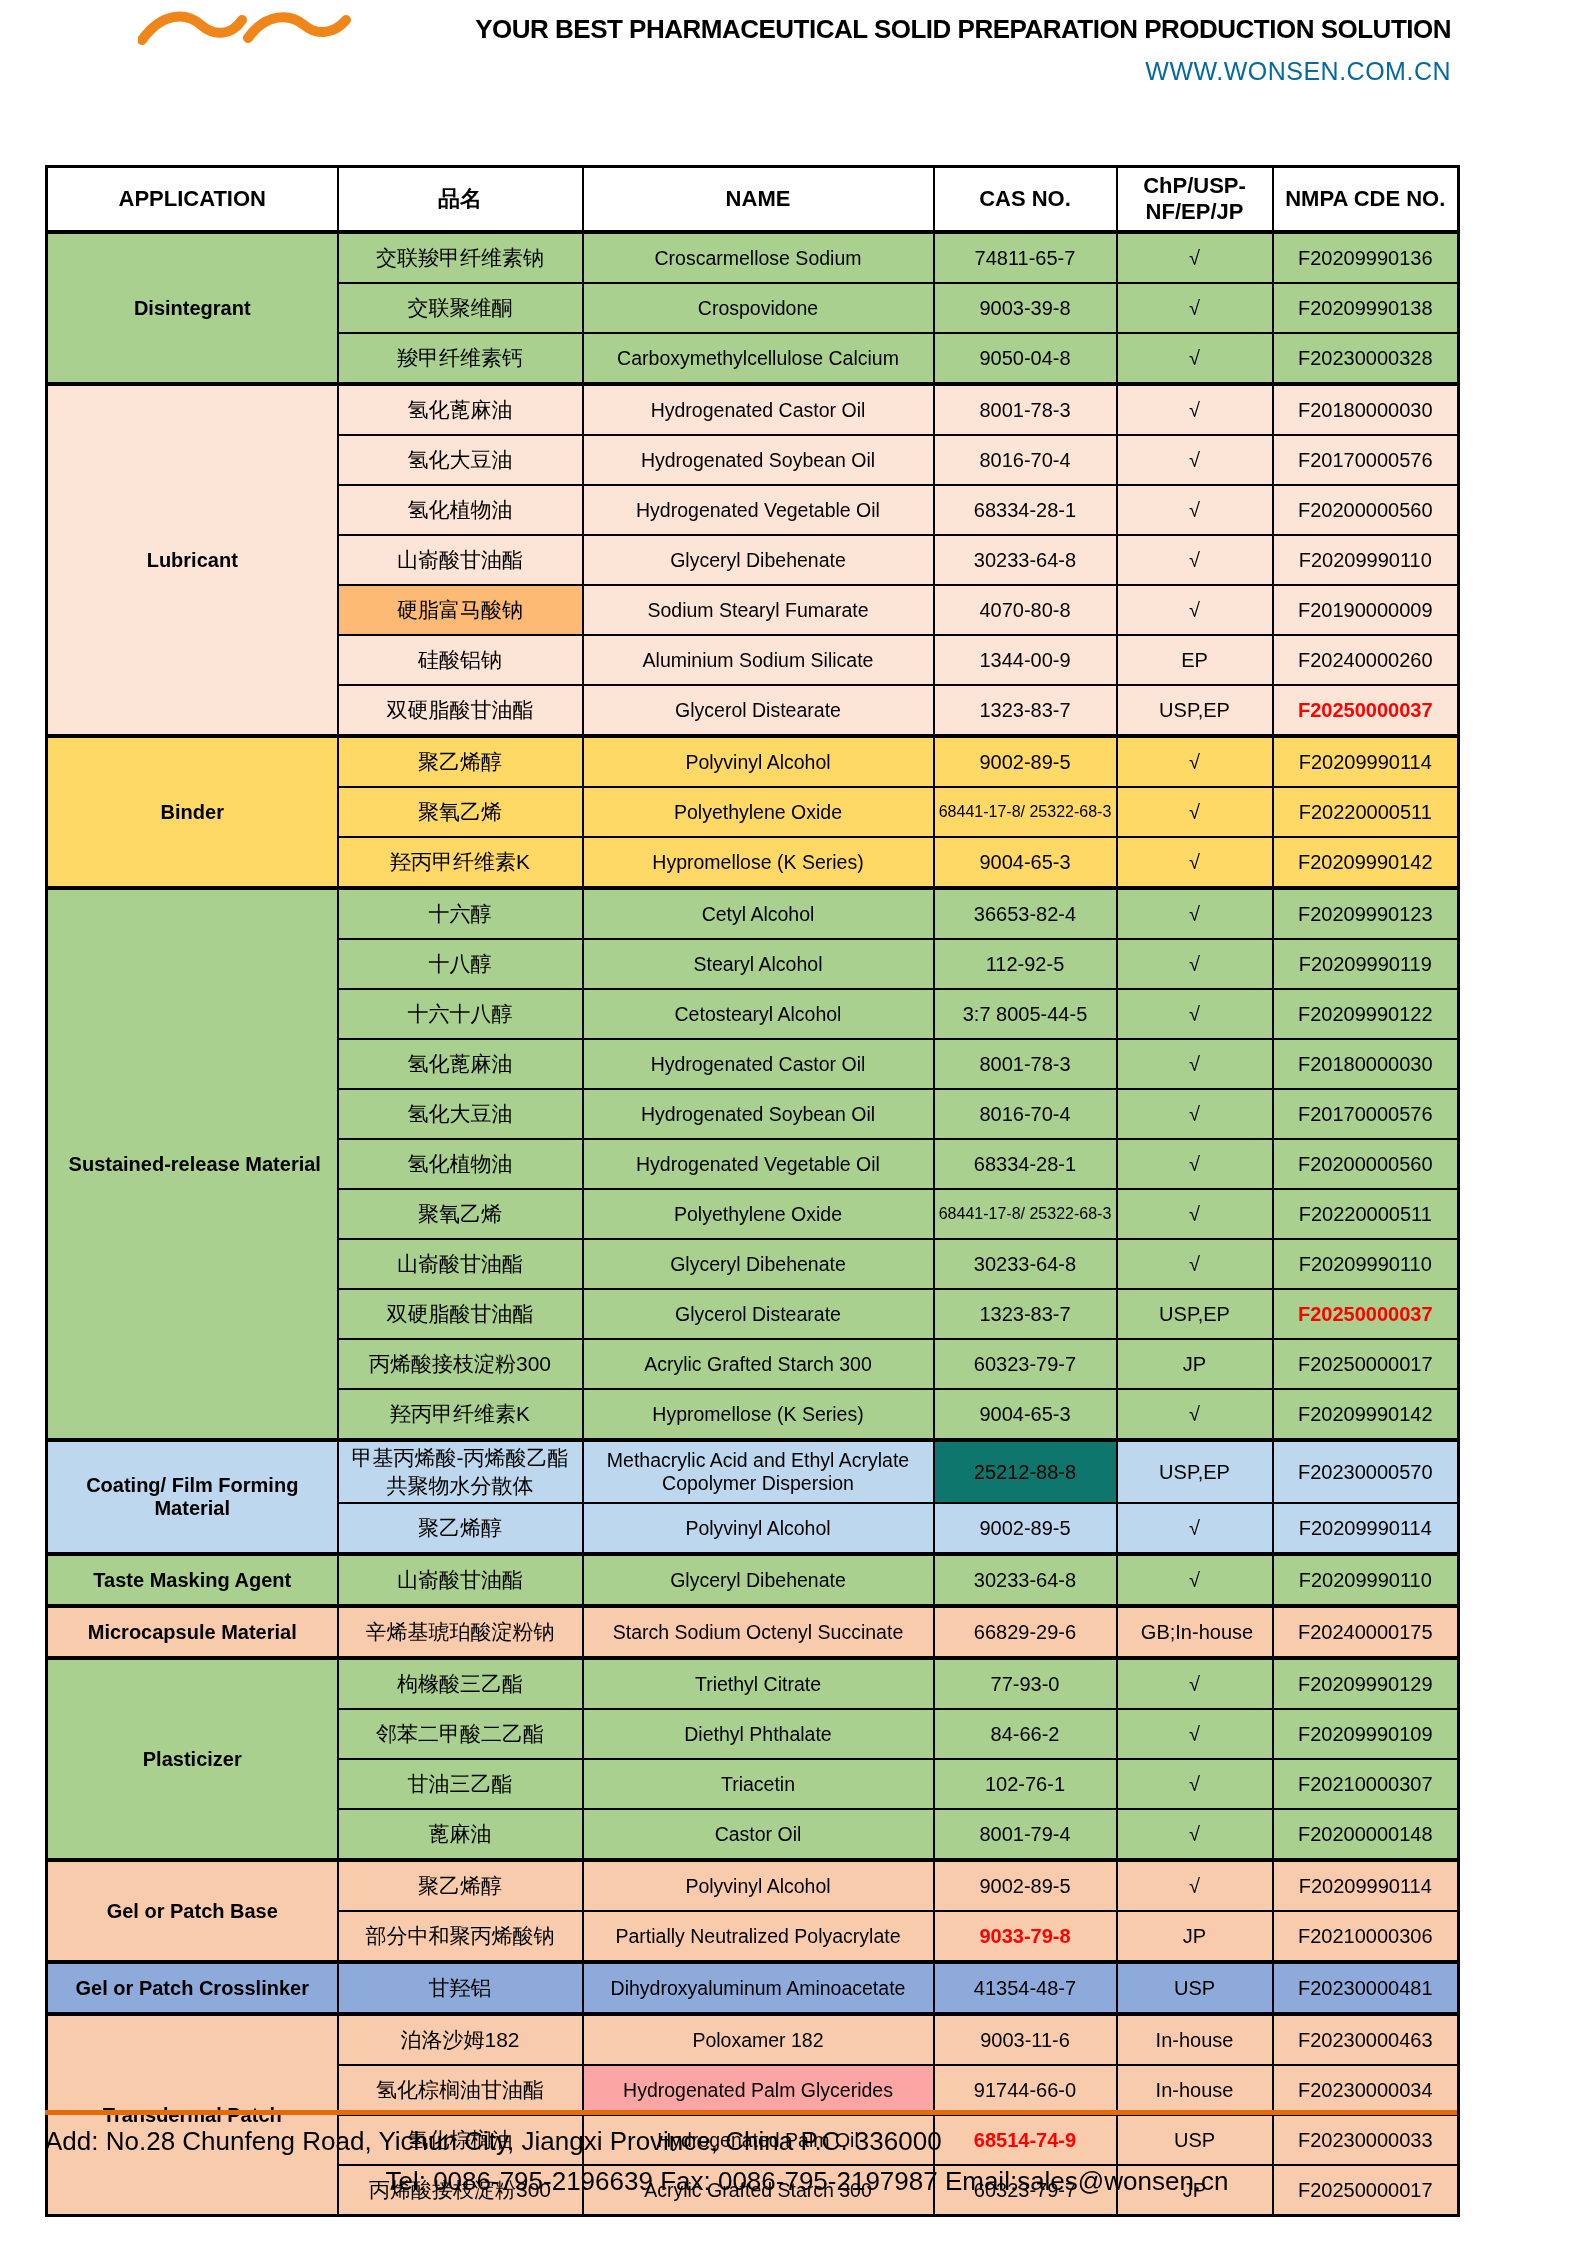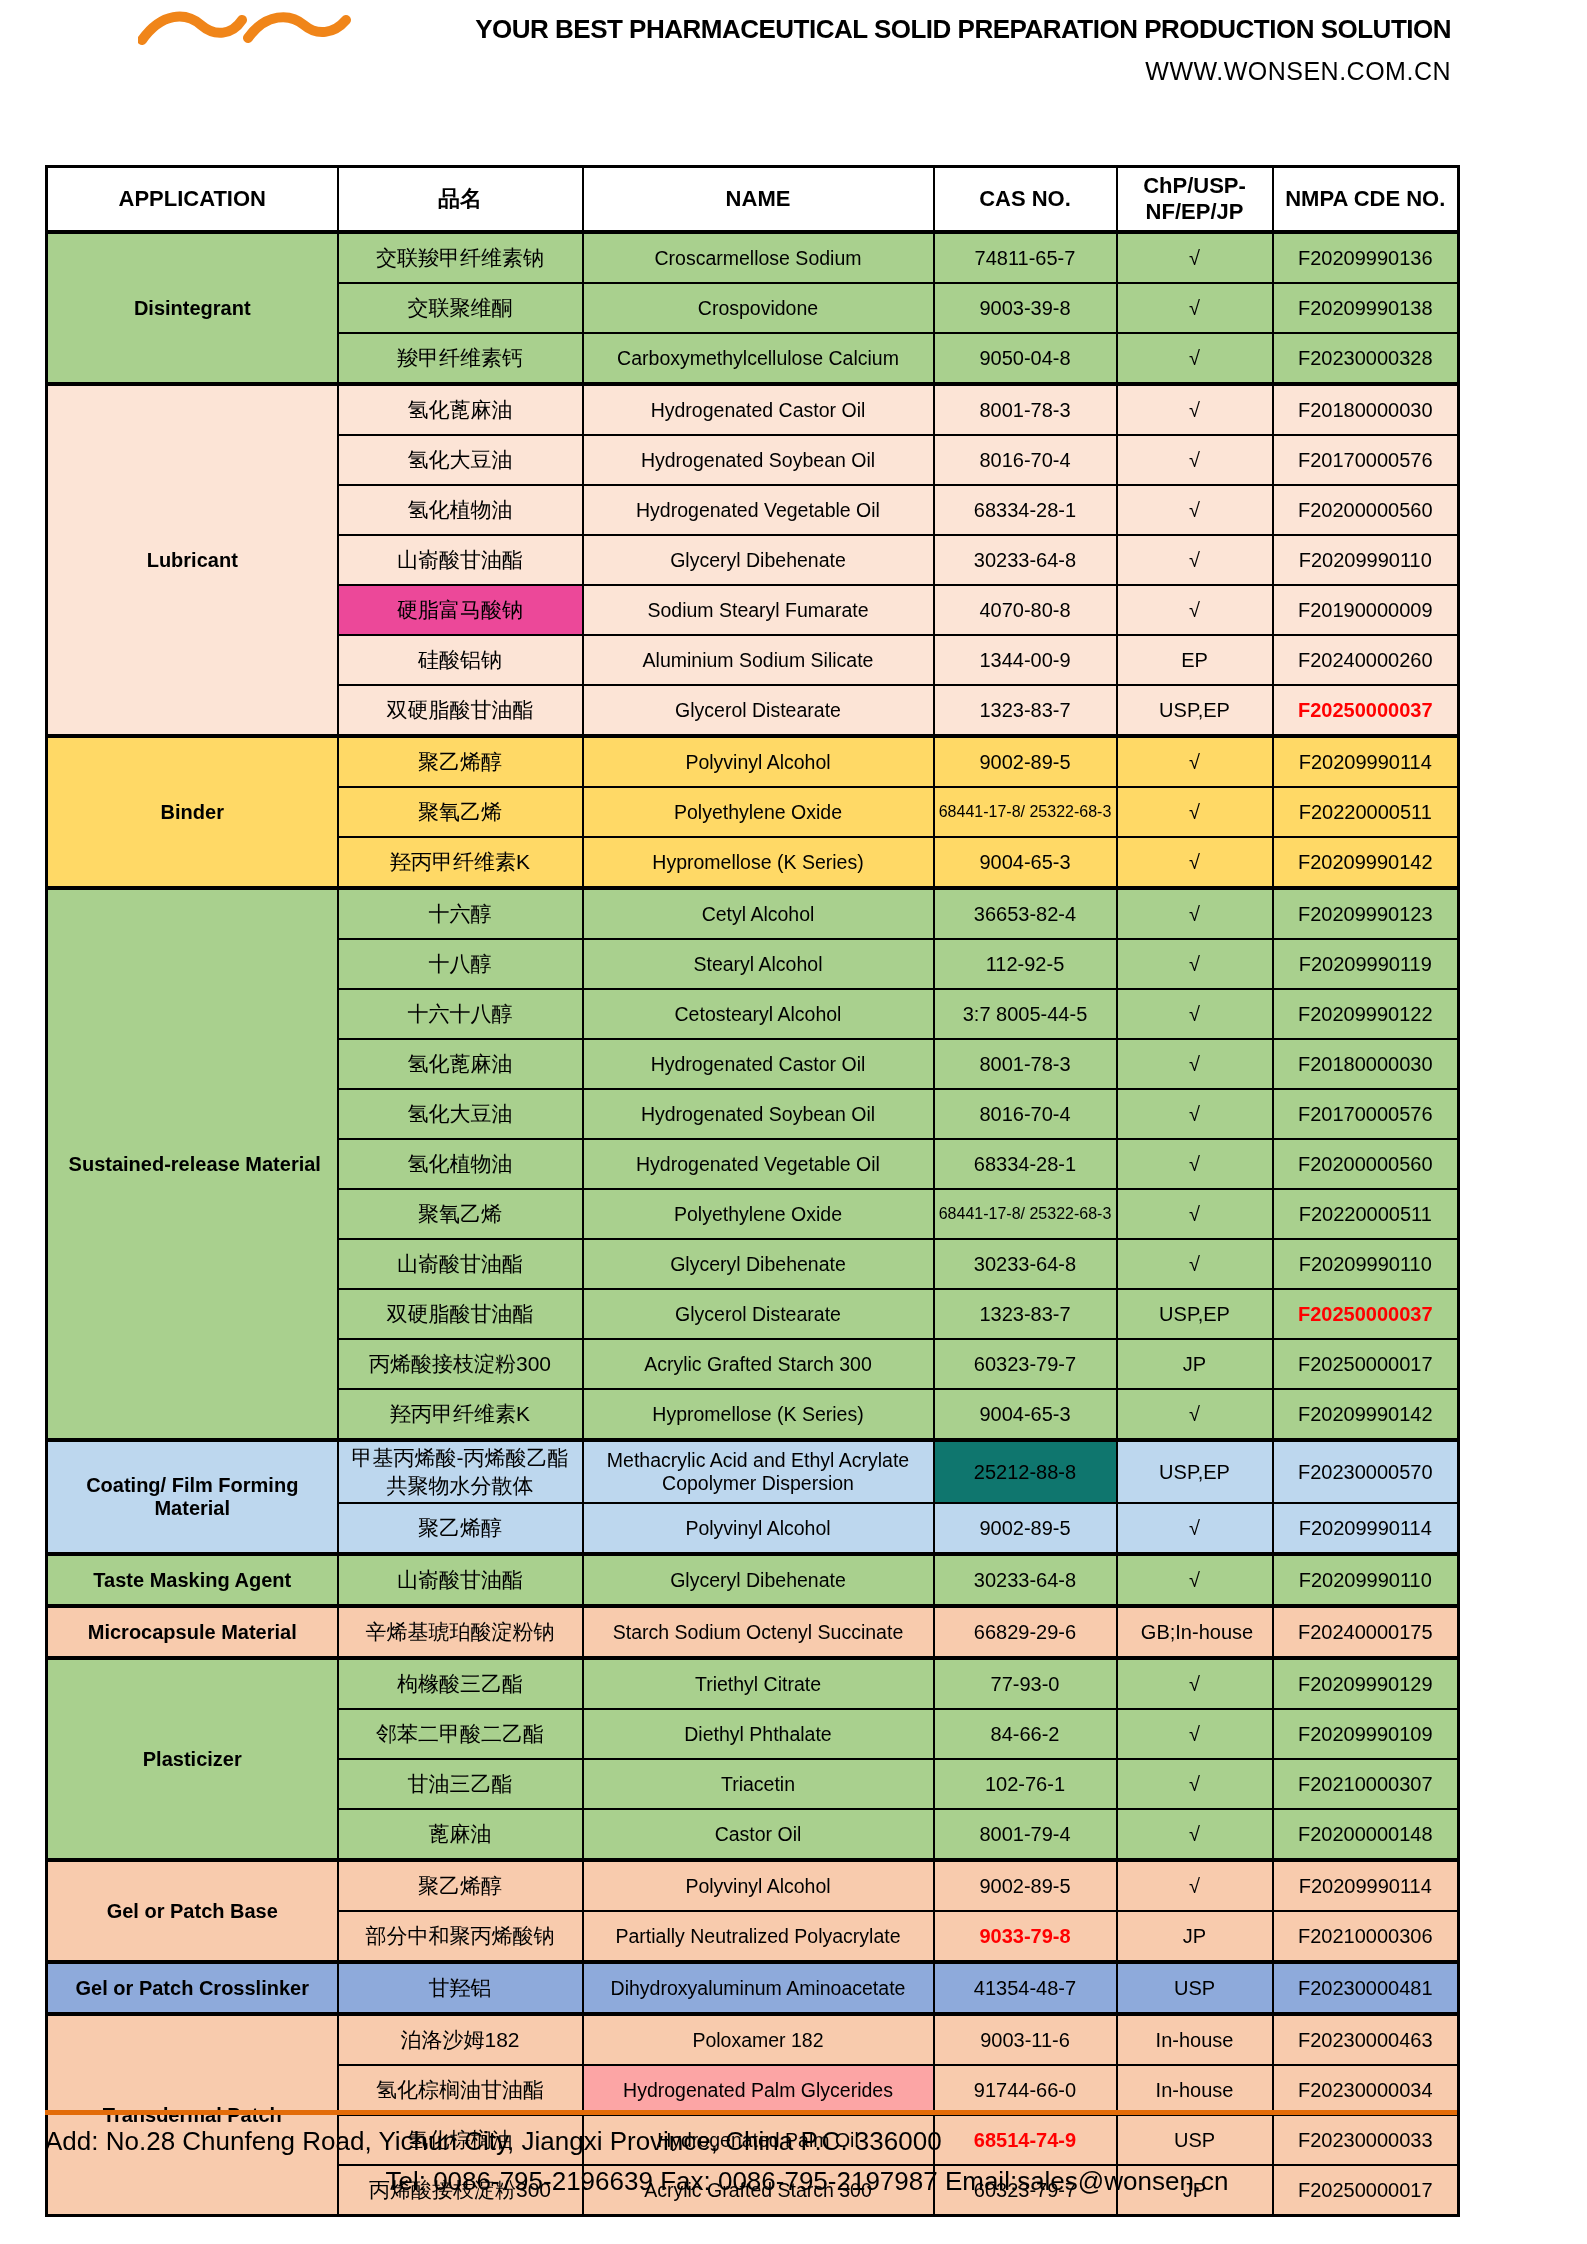--- a/index.html
+++ b/index.html
@@ -6,21 +6,21 @@
   .page{position:relative;width:1587px;height:2244px;background:#ffffff;
         font-family:"Liberation Sans","DejaVu Sans",sans-serif;color:#000;overflow:hidden;}
 
   
   .logo{position:absolute;left:76px;top:6px;width:280px;height:96px;}
   .logo-waves{position:absolute;left:62px;top:2px;}
   .logo-text{position:absolute;left:0;top:20px;font-size:64px;font-weight:bold;
              color:#F08519;letter-spacing:-3px;line-height:1;}
   .header-right{position:absolute;top:14px;right:136px;text-align:right;}
   .tagline{font-size:26px;font-weight:bold;letter-spacing:-0.5px;white-space:nowrap;}
-  .website{margin-top:12px;font-size:25px;color:#000000;letter-spacing:0.5px;}
+  .website{margin-top:12px;font-size:25px;color:#0369a1;letter-spacing:0.5px;}
 
   
   table.products{position:absolute;left:45px;top:165px;width:1412px;
                  border-collapse:collapse;table-layout:fixed;border:3px solid #000;}
   th,td{border:2px solid #000;text-align:center;vertical-align:middle;
         padding:2px 3px;word-wrap:break-word;}
   thead th{height:58px;font-size:22px;font-weight:bold;background:#fff;white-space:pre-line;}
   tbody td{height:44px;}
   tr.section-start td{border-top:4px solid #000;}
   .app-cell{font-size:20px;font-weight:bold;}
@@ -122,21 +122,21 @@
           <td class="nmpa-cell" style="background: rgb(252, 228, 214);">F20200000560</td>
         </tr>
         <tr>
           <td class="cn-name-cell" style="background: rgb(252, 228, 214);">山嵛酸甘油酯</td>
           <td class="name-cell" style="background: rgb(252, 228, 214);">Glyceryl Dibehenate</td>
           <td class="cas-cell" style="background: rgb(252, 228, 214);">30233-64-8</td>
           <td class="compendia-cell" style="background: rgb(252, 228, 214);">√</td>
           <td class="nmpa-cell" style="background: rgb(252, 228, 214);">F20209990110</td>
         </tr>
         <tr>
-          <td class="cn-name-cell" style="background: #ec4899;">硬脂富马酸钠</td>
+          <td class="cn-name-cell" style="background: #fdba74;">硬脂富马酸钠</td>
           <td class="name-cell" style="background: rgb(252, 228, 214);">Sodium Stearyl Fumarate</td>
           <td class="cas-cell" style="background: rgb(252, 228, 214);">4070-80-8</td>
           <td class="compendia-cell" style="background: rgb(252, 228, 214);">√</td>
           <td class="nmpa-cell" style="background: rgb(252, 228, 214);">F20190000009</td>
         </tr>
         <tr>
           <td class="cn-name-cell" style="background: rgb(252, 228, 214);">硅酸铝钠</td>
           <td class="name-cell" style="background: rgb(252, 228, 214);">Aluminium Sodium Silicate</td>
           <td class="cas-cell" style="background: rgb(252, 228, 214);">1344-00-9</td>
           <td class="compendia-cell" style="background: rgb(252, 228, 214);">EP</td>

